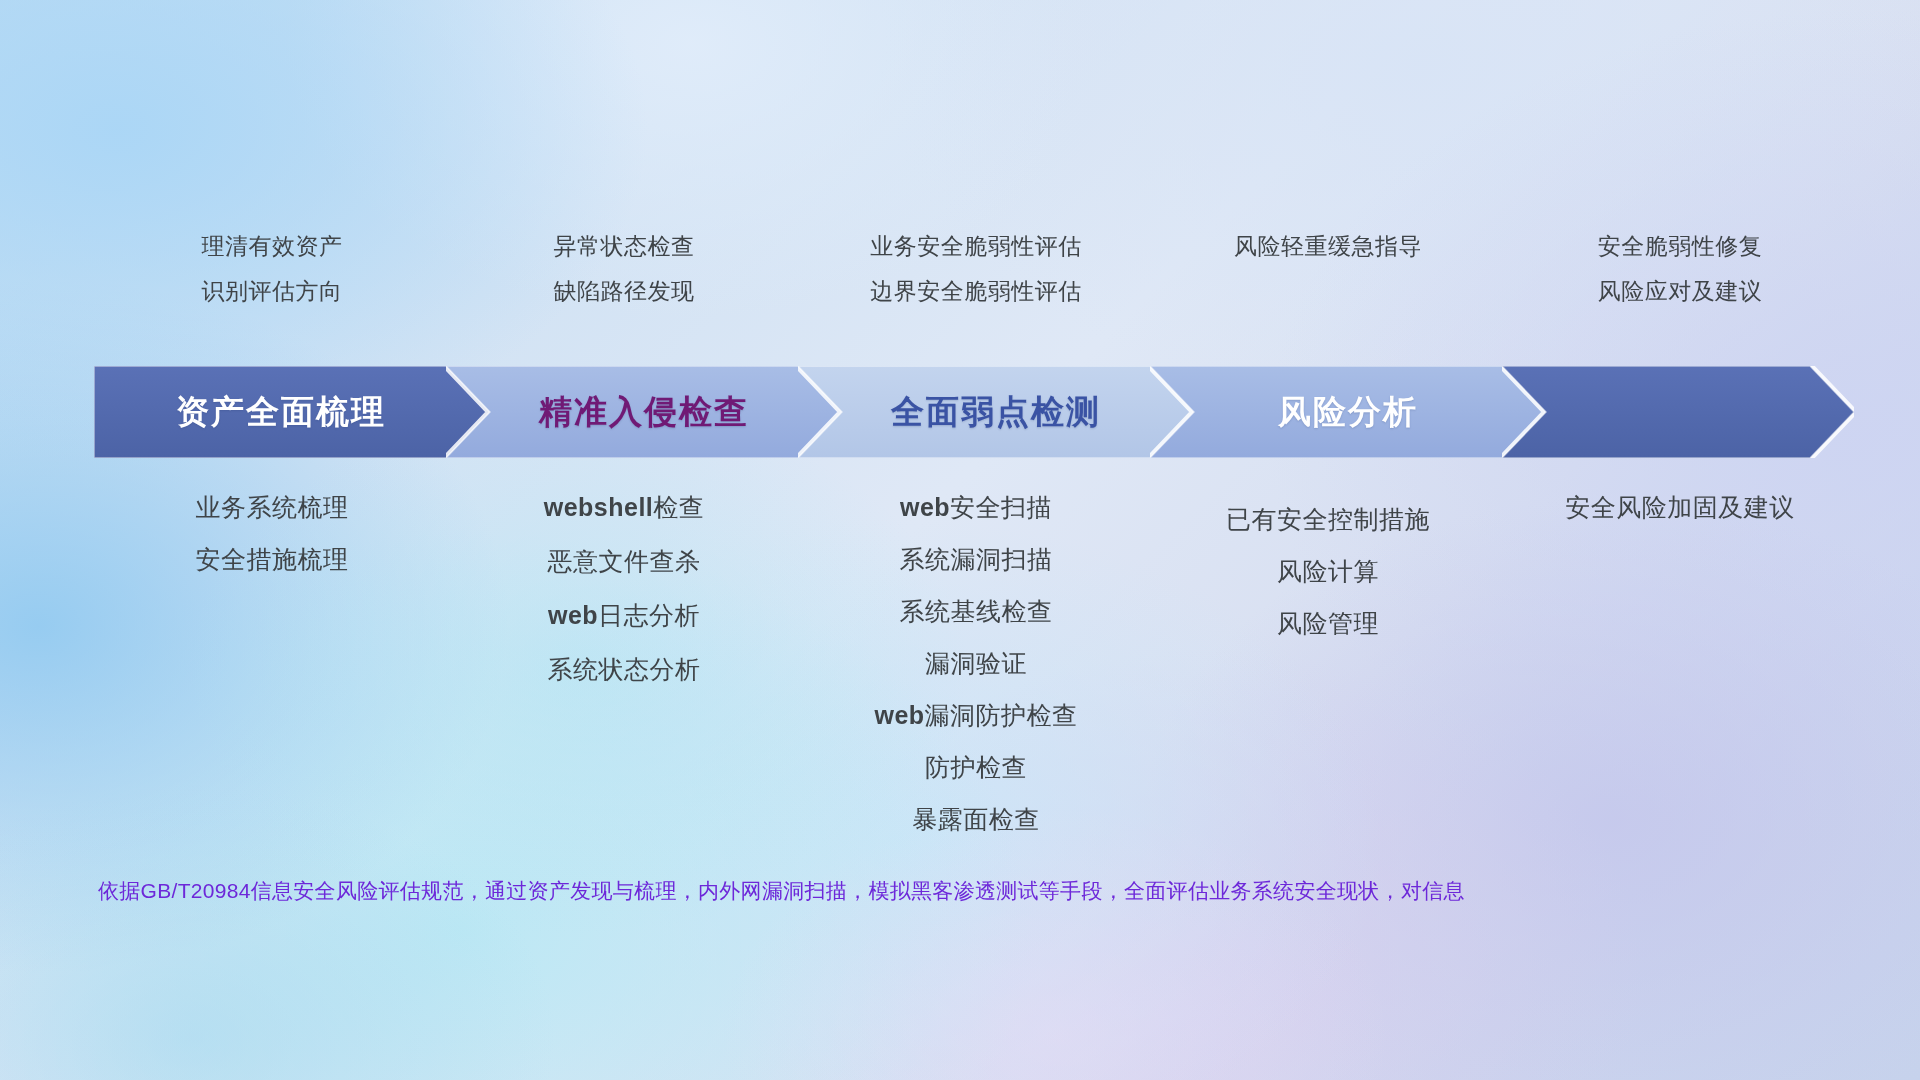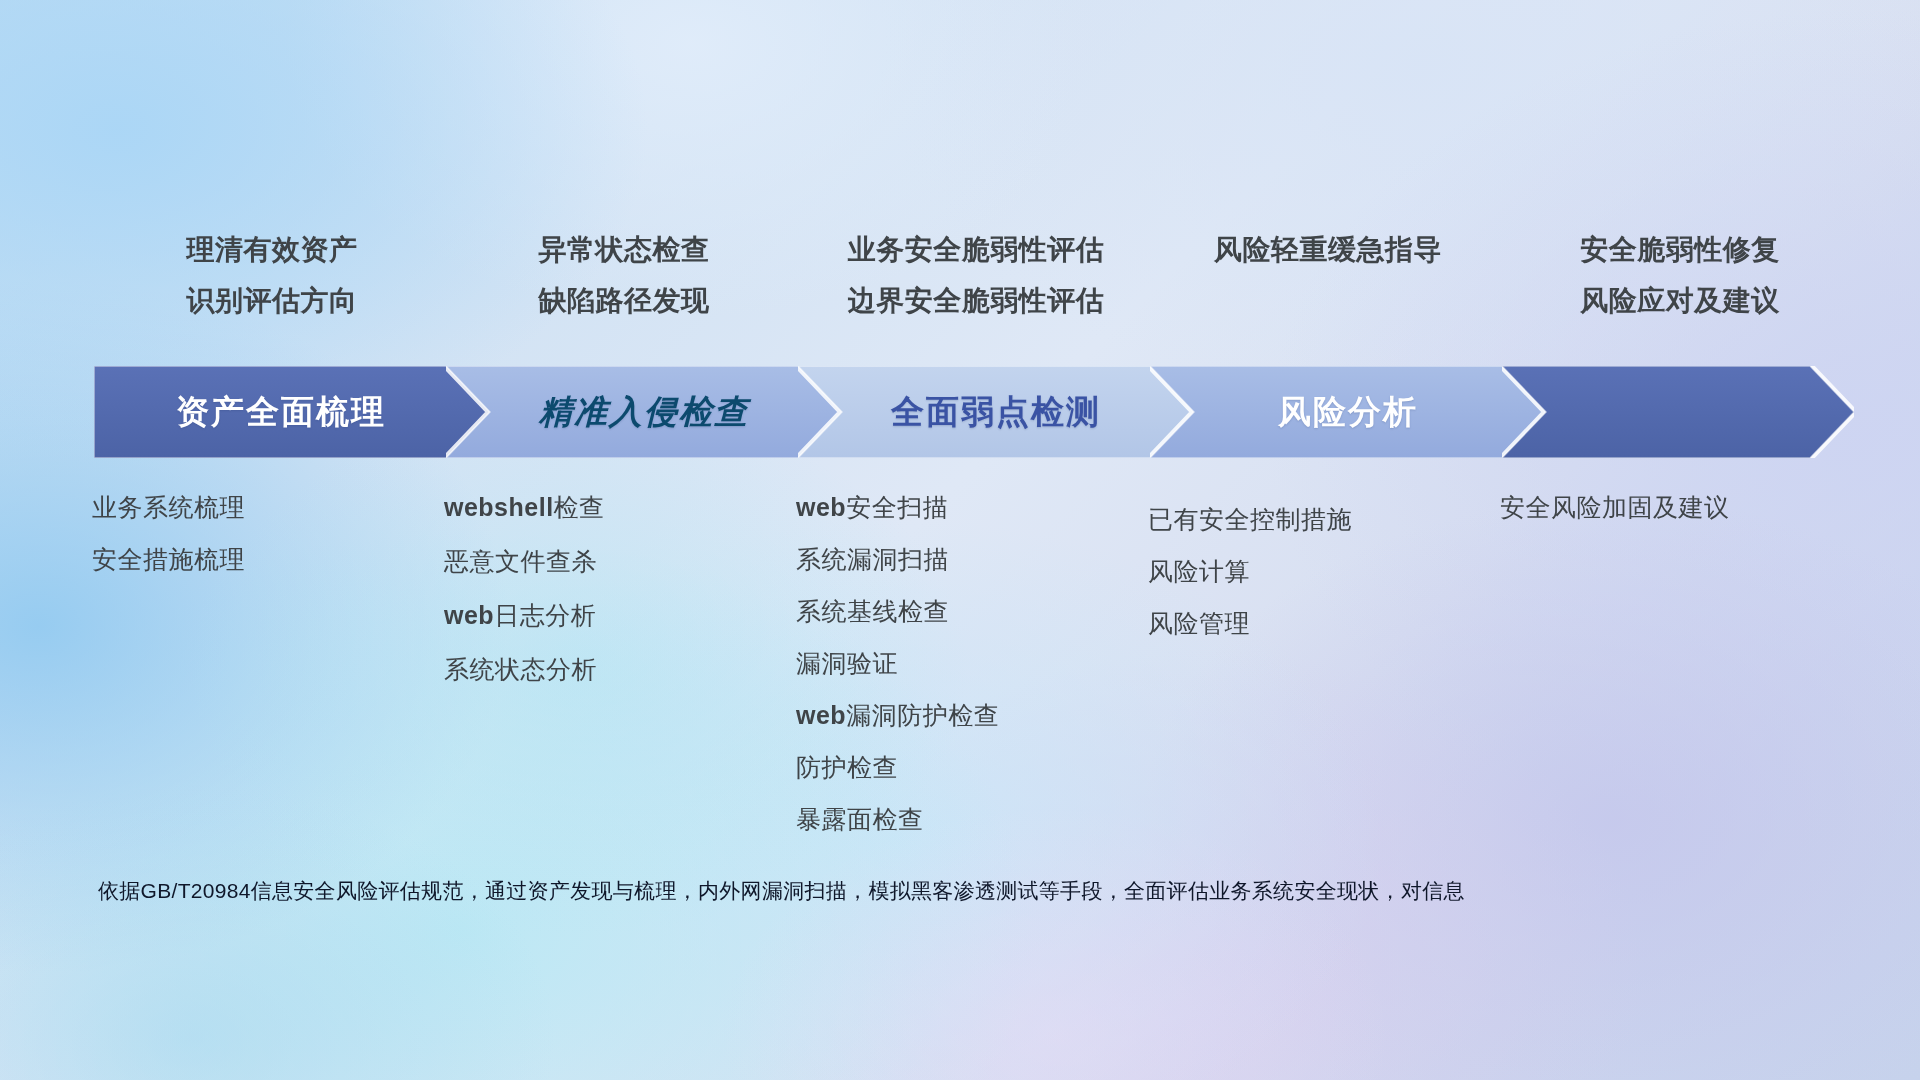--- a/index.html
+++ b/index.html
@@ -56,26 +56,26 @@
     display: flex;
     align-items: flex-start;
   }
   .topcol {
     display: flex;
     flex-direction: column;
     align-items: center;
     gap: 16px;
   }
   .top-item {
-    font-size: 28px;
+    font-size: 23px;
     line-height: 1.25;
     color: #3f4448;
     letter-spacing: 0.5px;
     white-space: nowrap;
-    font-weight: 700;
+    font-weight: 400;
   }
 
   
   #band {
     position: absolute;
     top: 366px;
     left: 94px;
     width: 1760px;
     height: 92px;
   }
@@ -106,40 +106,41 @@
     position: absolute;
     top: 492px;
     left: 96px;
     width: 1760px;
     display: flex;
     align-items: flex-start;
   }
   .botcol {
     display: flex;
     flex-direction: column;
+    align-items: center;
     gap: 22px;
   }
   .bot-item {
     font-size: 25px;
     line-height: 1.2;
     color: #3f4448;
     letter-spacing: 0.5px;
     white-space: nowrap;
   }
   .bot-item b { font-weight: 700; }
 
   
   #footer {
     position: absolute;
     left: 98px;
     top: 874px;
     width: 1560px;
     font-size: 21px;
     line-height: 1.62;
-    color: #0f172a;
+    color: #6d28d9;
     letter-spacing: 0.3px;
   }
   #footer div { white-space: nowrap; }
 </style>
 </head>
 <body>
 
 <div id="bg"></div>
 
 <div id="stage">
@@ -184,21 +185,21 @@
         <svg class="fill" width="396" height="92" viewBox="0 0 396 92">
           <defs>
             <linearGradient id="g1" x1="0" y1="0" x2="0" y2="1">
               <stop offset="0%" stop-color="#a8bde6"></stop>
               <stop offset="100%" stop-color="#93aadd"></stop>
             </linearGradient>
           </defs>
           <polygon points="0,0 352,0 396,46 352,92 0,92 44,46" fill="none" stroke="rgba(255,255,255,0.85)" stroke-width="7"></polygon>
           <polygon points="0,0 352,0 396,46 352,92 0,92 44,46" fill="url(#g1)" stroke="rgba(255,255,255,0.55)" stroke-width="1.5"></polygon>
         </svg>
-        <span class="label" style="color: #0c4a6e; margin-left: 0px; font-style: italic;">精准入侵检查</span>
+        <span class="label" style="color: #701a75; margin-left: 0px;">精准入侵检查</span>
       </div>
       <div class="chev" style="left: 704px; width: 396px;">
         <svg class="fill" width="396" height="92" viewBox="0 0 396 92">
           <defs>
             <linearGradient id="g2" x1="0" y1="0" x2="0" y2="1">
               <stop offset="0%" stop-color="#c3d4ee"></stop>
               <stop offset="100%" stop-color="#b2c6e7"></stop>
             </linearGradient>
           </defs>
           <polygon points="0,0 352,0 396,46 352,92 0,92 44,46" fill="none" stroke="rgba(255,255,255,0.85)" stroke-width="7"></polygon>

